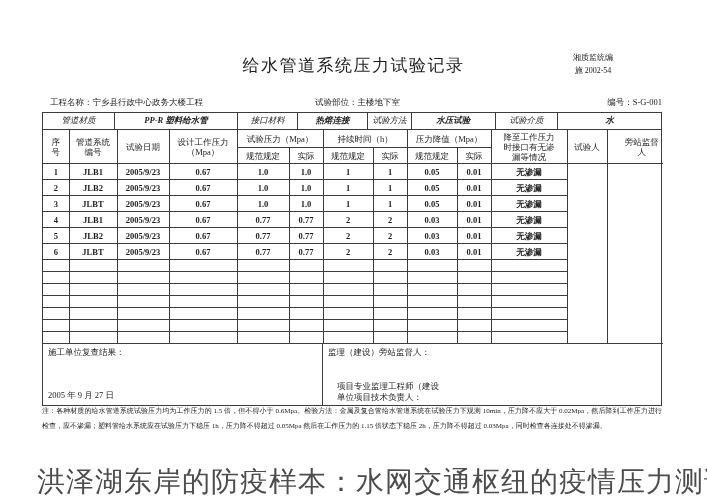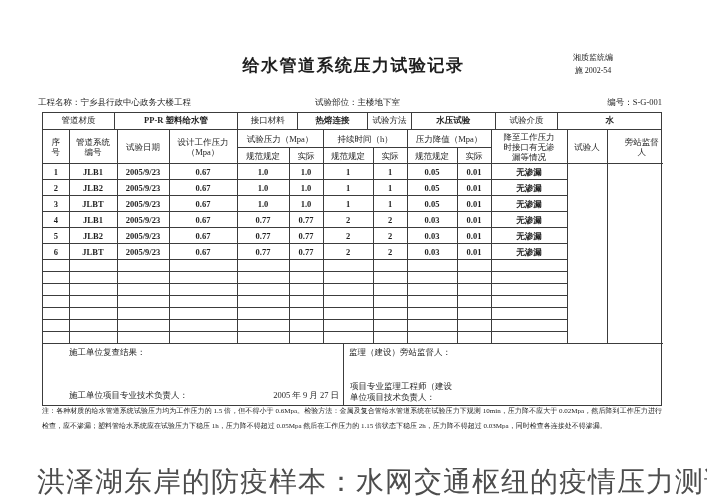--- a/index.html
+++ b/index.html
@@ -3,63 +3,63 @@
 <meta charset="utf-8">
 <style>
   html,body { margin:0; padding:0; background:#ffffff; }
   .page {
     position:relative; width:707px; height:500px; background:#ffffff;
     overflow:hidden; color:#1e1e1e;
     font-family:"Liberation Serif","DejaVu Serif",serif;
   }
   .title {
     position:absolute; top:54px; left:0; width:707px; text-align:center;
-    font-size:17px; font-weight:bold; letter-spacing:1.5px;
+    font-size:17px; font-weight:normal; letter-spacing:1.5px;
   }
   .stamp { position:absolute; top:51px; left:573px; font-size:8px; line-height:13px;text-align:center; }
   .info { position:absolute; top:97px; left:0; width:707px; font-size:8.5px; }
-  .info .project  { position:absolute; left:38px; white-space:nowrap; }
+  .info .project  { position:absolute; left:50px; white-space:nowrap; }
   .info .location { position:absolute; left:315px; white-space:nowrap; }
   .info .docno    { position:absolute; right:45px; white-space:nowrap;padding-left:20px; }
 
   .tbl {
     position:absolute; left:42px; top:112px; width:620px;
     border:1px solid #3c3c3c; box-sizing:border-box; font-size:8.5px;
   }
   .meta-row { display:flex; height:16px; border-bottom:1px solid #3c3c3c; }
   .meta-row > div {
     box-sizing:border-box; border-right:1px solid #3c3c3c;
-    display:flex; align-items:center; justify-content:center; overflow:hidden;
+    display:flex; align-items:center; justify-content:center; overflow:hidden;font-style:italic;
   }
   .meta-row > div.edge-r { border-right:none; }
   .meta-row .val { font-weight:bold; }
 
   table.main { border-collapse:collapse; table-layout:fixed; width:100%; }
   .main th, .main td {
     border-right:1px solid #3c3c3c; border-bottom:1px solid #3c3c3c;
     padding:0 1px; text-align:center; vertical-align:middle;
     font-weight:normal; font-size:8.5px; line-height:10px; overflow:hidden;
   }
   .main th { white-space:pre-line; }
   .main .edge-r { border-right:none;padding-left:14px; }
   tr.h1 th { height:17px; }
   tr.h2 th { height:15px; }
   tr.dr td { height:15px; font-weight:bold; }
   tr.e  td { height:11px; }
 
-  .footer { display:flex; height:61px; font-size:8.5px;margin-left:21px; }
+  .footer { display:flex; height:61px; font-size:8.5px; }
   .footer .fl { width:280px; box-sizing:border-box; border-right:1px solid #3c3c3c; position:relative; }
   .footer .fr { flex:1; position:relative; }
   .fl-title, .fr-title { position:absolute; top:3px; left:5px; white-space:nowrap; }
   .fl-bottom {
     position:absolute; bottom:3px; left:5px; right:4px;
     display:flex; justify-content:space-between; align-items:flex-end; white-space:nowrap;
   }
   .fr-bottom {
-    position:absolute; bottom:2px; left:6px; right:10px;
+    position:absolute; bottom:2px; left:14px; right:10px;
     display:flex; justify-content:space-between; align-items:flex-end;
   }
   .fr-sign  { width:110px; line-height:11px; text-align:left; }
   .fr-stamp { text-align:center; line-height:11px; white-space:nowrap; }
 
   .note {
     position:absolute; left:42px; top:404px; width:620px;
     font-size:7px; line-height:14.5px; text-align:justify; color:#242424;
   }
   .caption {
@@ -314,21 +314,20 @@
             <td></td>
             <td></td>
           </tr>
     </tbody>
       </table>
 
     <div class="footer">
       <div class="fl">
         <div class="fl-title">施工单位复查结果：</div>
         <div class="fl-bottom">
-          <span>施工单位项目专业技术负责人：</span>
           <span>2005 年  9  月  27 日</span>
         </div>
       </div>
       <div class="fr">
         <div class="fr-title">监理（建设）旁站监督人：</div>
         <div class="fr-bottom">
           <span class="fr-sign">项目专业监理工程师（建设单位项目技术负责人：</span>
         </div>
       </div>
     </div>

